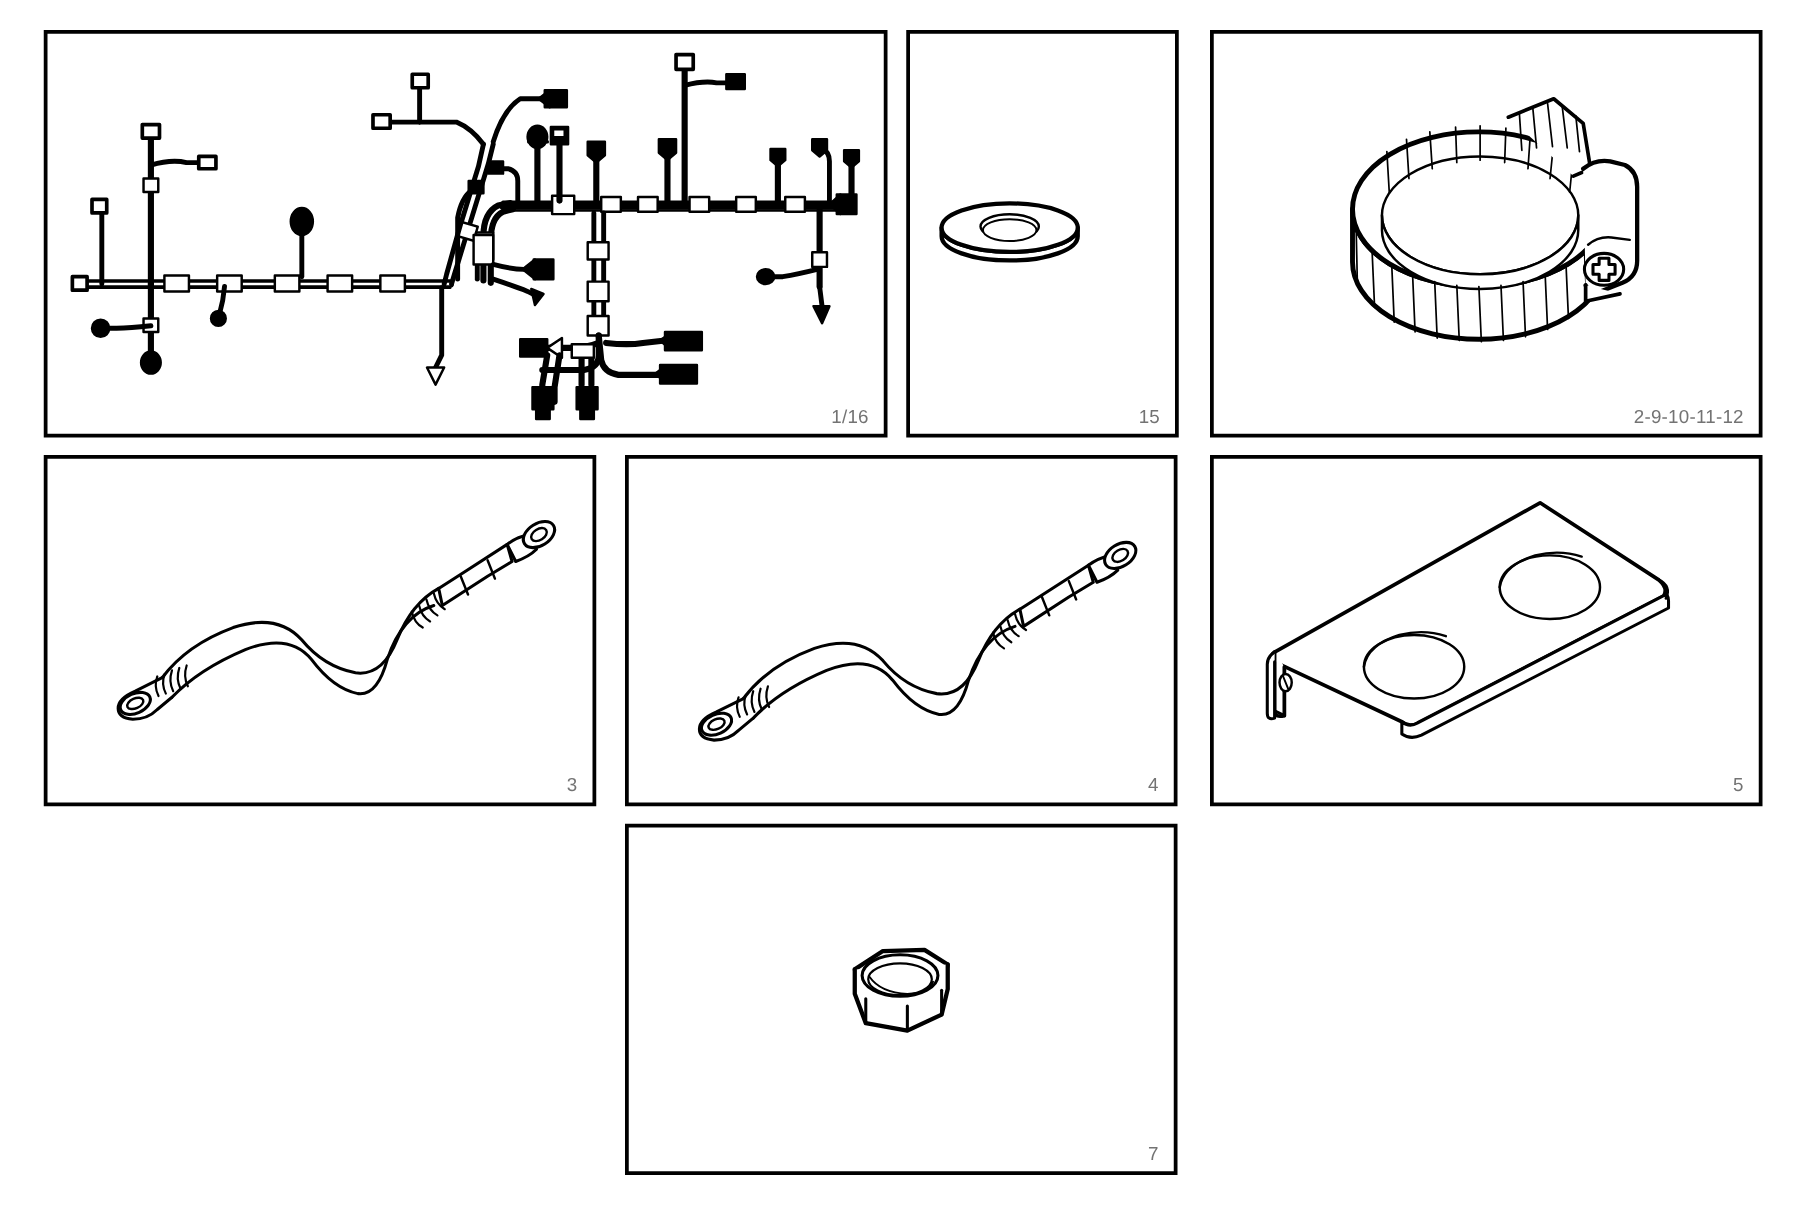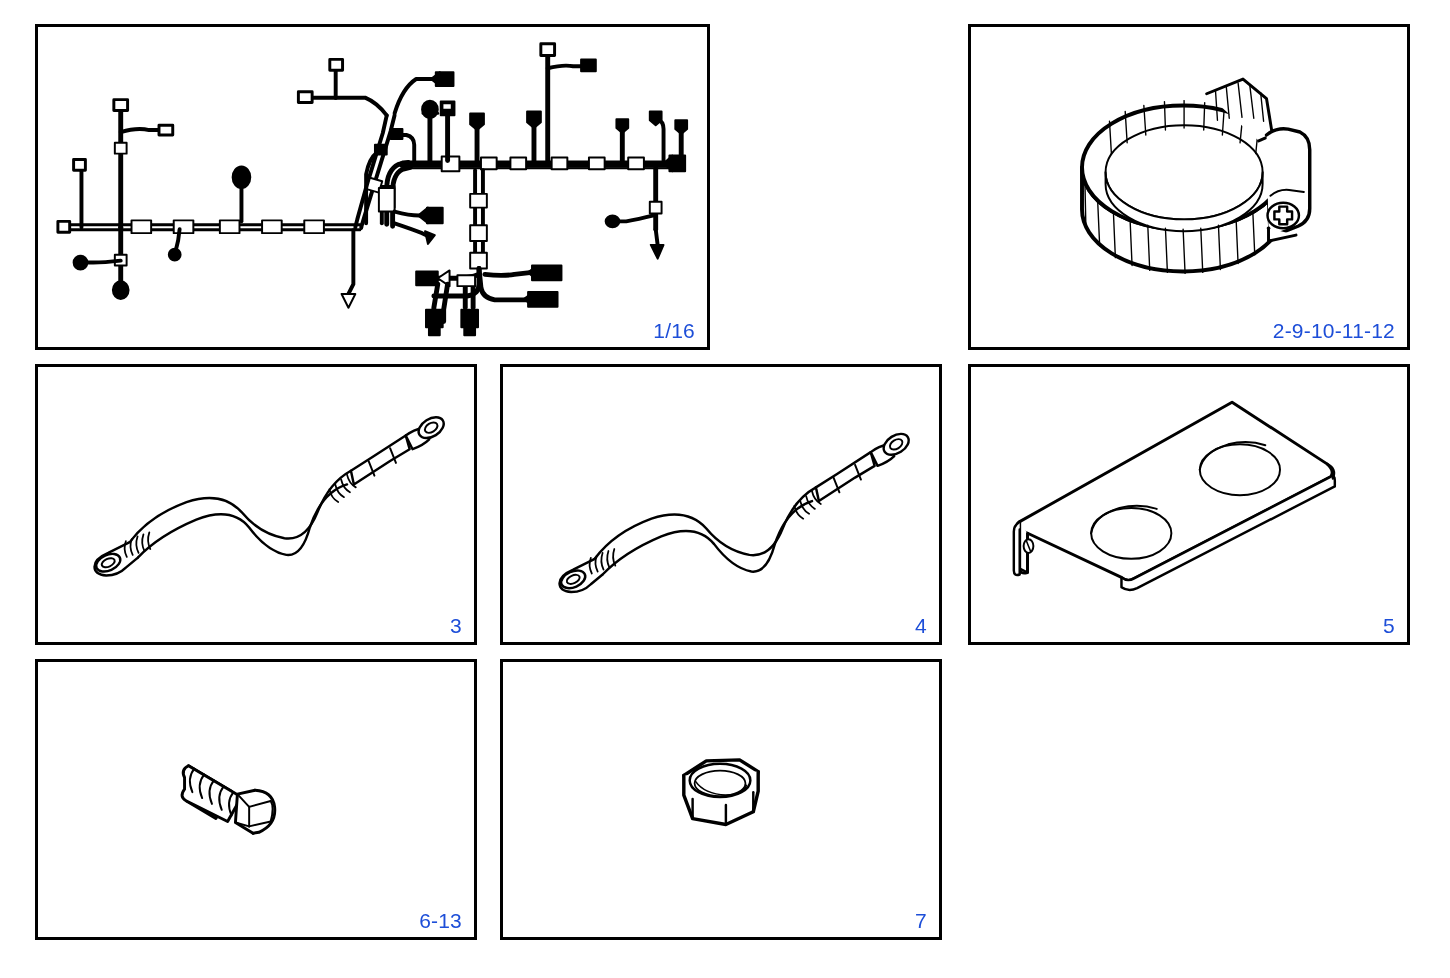--- a/index.html
+++ b/index.html
@@ -30,23 +30,23 @@
     top: 0;
     width: 100%;
     height: 100%;
     display: block;
   }
   .panel-label {
     position: absolute;
     right: 12px;
     bottom: 6px;
     font-family: "Liberation Sans", sans-serif;
-    font-size: 21px;
+    font-size: 15px;
     line-height: 1;
-    color: #1d4ed8;
+    color: #737373;
     letter-spacing: 0.2px;
     white-space: nowrap;
   }
   svg { display: block; }
 </style>
 </head>
 <body>
 
 <div id="sheet">
 
@@ -204,20 +204,35 @@
         <rect x="428" y="288" width="17" height="18" fill="#000" stroke-width="2"></rect>
         <rect x="431" y="306" width="11" height="8" fill="#000" stroke-width="2"></rect>
         <path d="M432 262 L432 286" stroke-width="5"></path>
         <path d="M440 262 L440 286" stroke-width="5"></path>
         <rect x="424" y="253" width="18" height="11" fill="#fff" stroke-width="2"></rect>
       </g>
     </svg>
     <div class="panel-label">1/16</div>
   </div>
 
+  <div class="panel" style="left:725px;top:24px;width:218px;height:326px;">
+    <svg class="panel-figure" viewBox="0 0 218 326">
+      <g stroke="#000" fill="none" stroke-linecap="round" stroke-linejoin="round">
+
+        <path d="M26 158 A 56 20 0 0 0 138 158 L138 165 A 56 20 0 0 1 26 165 Z" fill="#fff" stroke-width="3.5"></path>
+
+        <ellipse cx="82" cy="158" rx="56" ry="20" fill="#fff" stroke-width="3.5"></ellipse>
+
+        <ellipse cx="82" cy="157" rx="24" ry="10" fill="#fff" stroke-width="2"></ellipse>
+
+        <ellipse cx="82" cy="160" rx="22" ry="9" fill="#fff" stroke-width="1.6"></ellipse>
+      </g>
+    </svg>
+    <div class="panel-label">15</div>
+  </div>
 
   <div class="panel" style="left:968px;top:24px;width:442px;height:326px;">
     <svg class="panel-figure" viewBox="0 0 442 326">
       <g stroke="#000" fill="none" stroke-linecap="round" stroke-linejoin="round">
 
         <path d="M112 143 A 103 63 0 0 0 318 143 L318 186 A 103 63 0 0 1 112 186 Z" fill="#fff" stroke-width="4"></path>
         <ellipse cx="215" cy="143" rx="103" ry="63" fill="#fff" stroke-width="4"></ellipse>
 
         <ellipse cx="216" cy="148" rx="80" ry="48" fill="#fff" stroke-width="2"></ellipse>
         <path d="M136 148 A 80 48 0 0 0 296 148 L296 160 A 80 48 0 0 1 136 160 Z" fill="#fff" stroke-width="2"></path>
@@ -361,49 +376,20 @@
         <ellipse cx="162" cy="170" rx="41" ry="26" fill="#fff" stroke-width="2"></ellipse>
         <path d="M121 170 Q124 152 150 144 Q170 139 188 145" stroke-width="2"></path>
 
         <ellipse cx="273" cy="105" rx="41" ry="26" fill="#fff" stroke-width="2"></ellipse>
         <path d="M232 105 Q235 87 261 79 Q281 74 299 80" stroke-width="2"></path>
       </g>
     </svg>
     <div class="panel-label">5</div>
   </div>
 
-  <div class="panel" style="left:35px;top:659px;width:442px;height:281px;">
-    <svg class="panel-figure" viewBox="0 0 442 281">
-      <g stroke="#000" fill="none" stroke-linecap="round" stroke-linejoin="round">
-
-        <path d="M148 118 Q144 110 152 106 L196 132 L180 160 L150 142 Q142 138 148 130 Z" fill="#fff" stroke-width="3"></path>
-
-        <path d="M152 106 L206 138 L192 163 L150 142" fill="#fff" stroke-width="3"></path>
-
-        <g stroke-width="2">
-          <path d="M158 109 Q150 119 156 133"></path>
-          <path d="M168 115 Q160 125 166 139"></path>
-          <path d="M178 121 Q170 131 176 145"></path>
-          <path d="M188 127 Q180 137 186 151"></path>
-          <path d="M198 133 Q190 143 196 157"></path>
-        </g>
-
-        <path d="M202 135 L220 131 L236 142 L236 163 L218 175 L200 164 Z" fill="#fff" stroke-width="3"></path>
-
-        <path d="M220 131 Q238 132 240 148 Q242 166 224 174 L218 175" fill="#fff" stroke-width="3"></path>
-        <path d="M236 142 Q240 148 236 163" stroke-width="2"></path>
-
-        <path d="M202 135 L214 148 L236 142" stroke-width="2"></path>
-        <path d="M214 148 L214 168" stroke-width="2"></path>
-        <path d="M214 168 L200 164" stroke-width="2"></path>
-        <path d="M214 168 L236 163" stroke-width="2"></path>
-      </g>
-    </svg>
-    <div class="panel-label">6-13</div>
-  </div>
 
   <div class="panel" style="left:500px;top:659px;width:442px;height:281px;">
     <svg class="panel-figure" viewBox="0 0 442 281">
       <g stroke="#000" fill="none" stroke-linecap="round" stroke-linejoin="round">
 
         <path d="M183 116 L206 101 L240 100 L259 112 L254 133 L226 146 L192 140 Z" fill="#fff" stroke-width="3.5"></path>
 
         <path d="M183 116 L183 136 L192 160 L226 166 L254 153 L259 132 L259 112" fill="#fff" stroke-width="3.5"></path>
         <path d="M192 140 L192 160" stroke-width="2.5"></path>
         <path d="M226 146 L226 166" stroke-width="2.5"></path>

